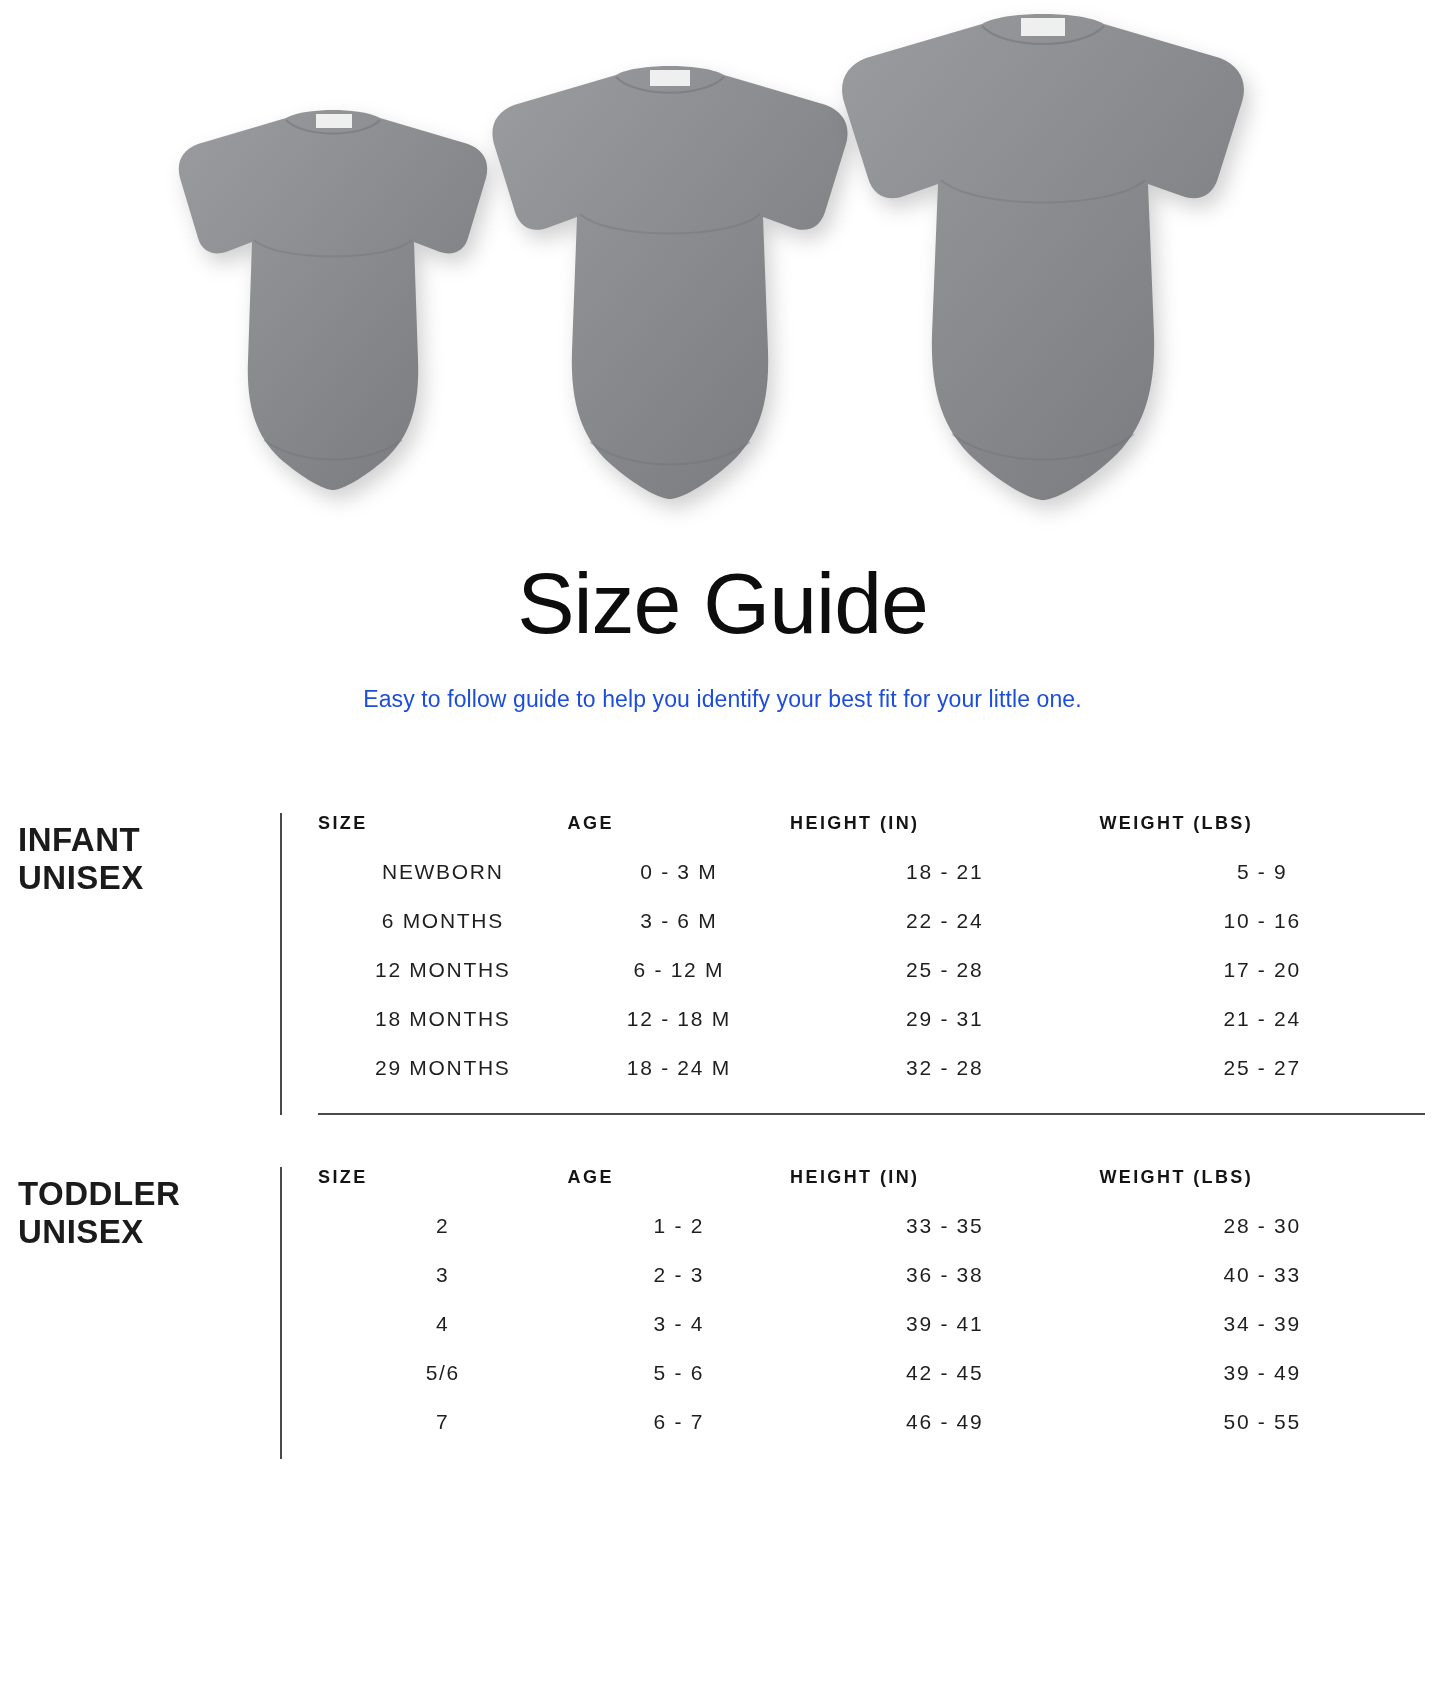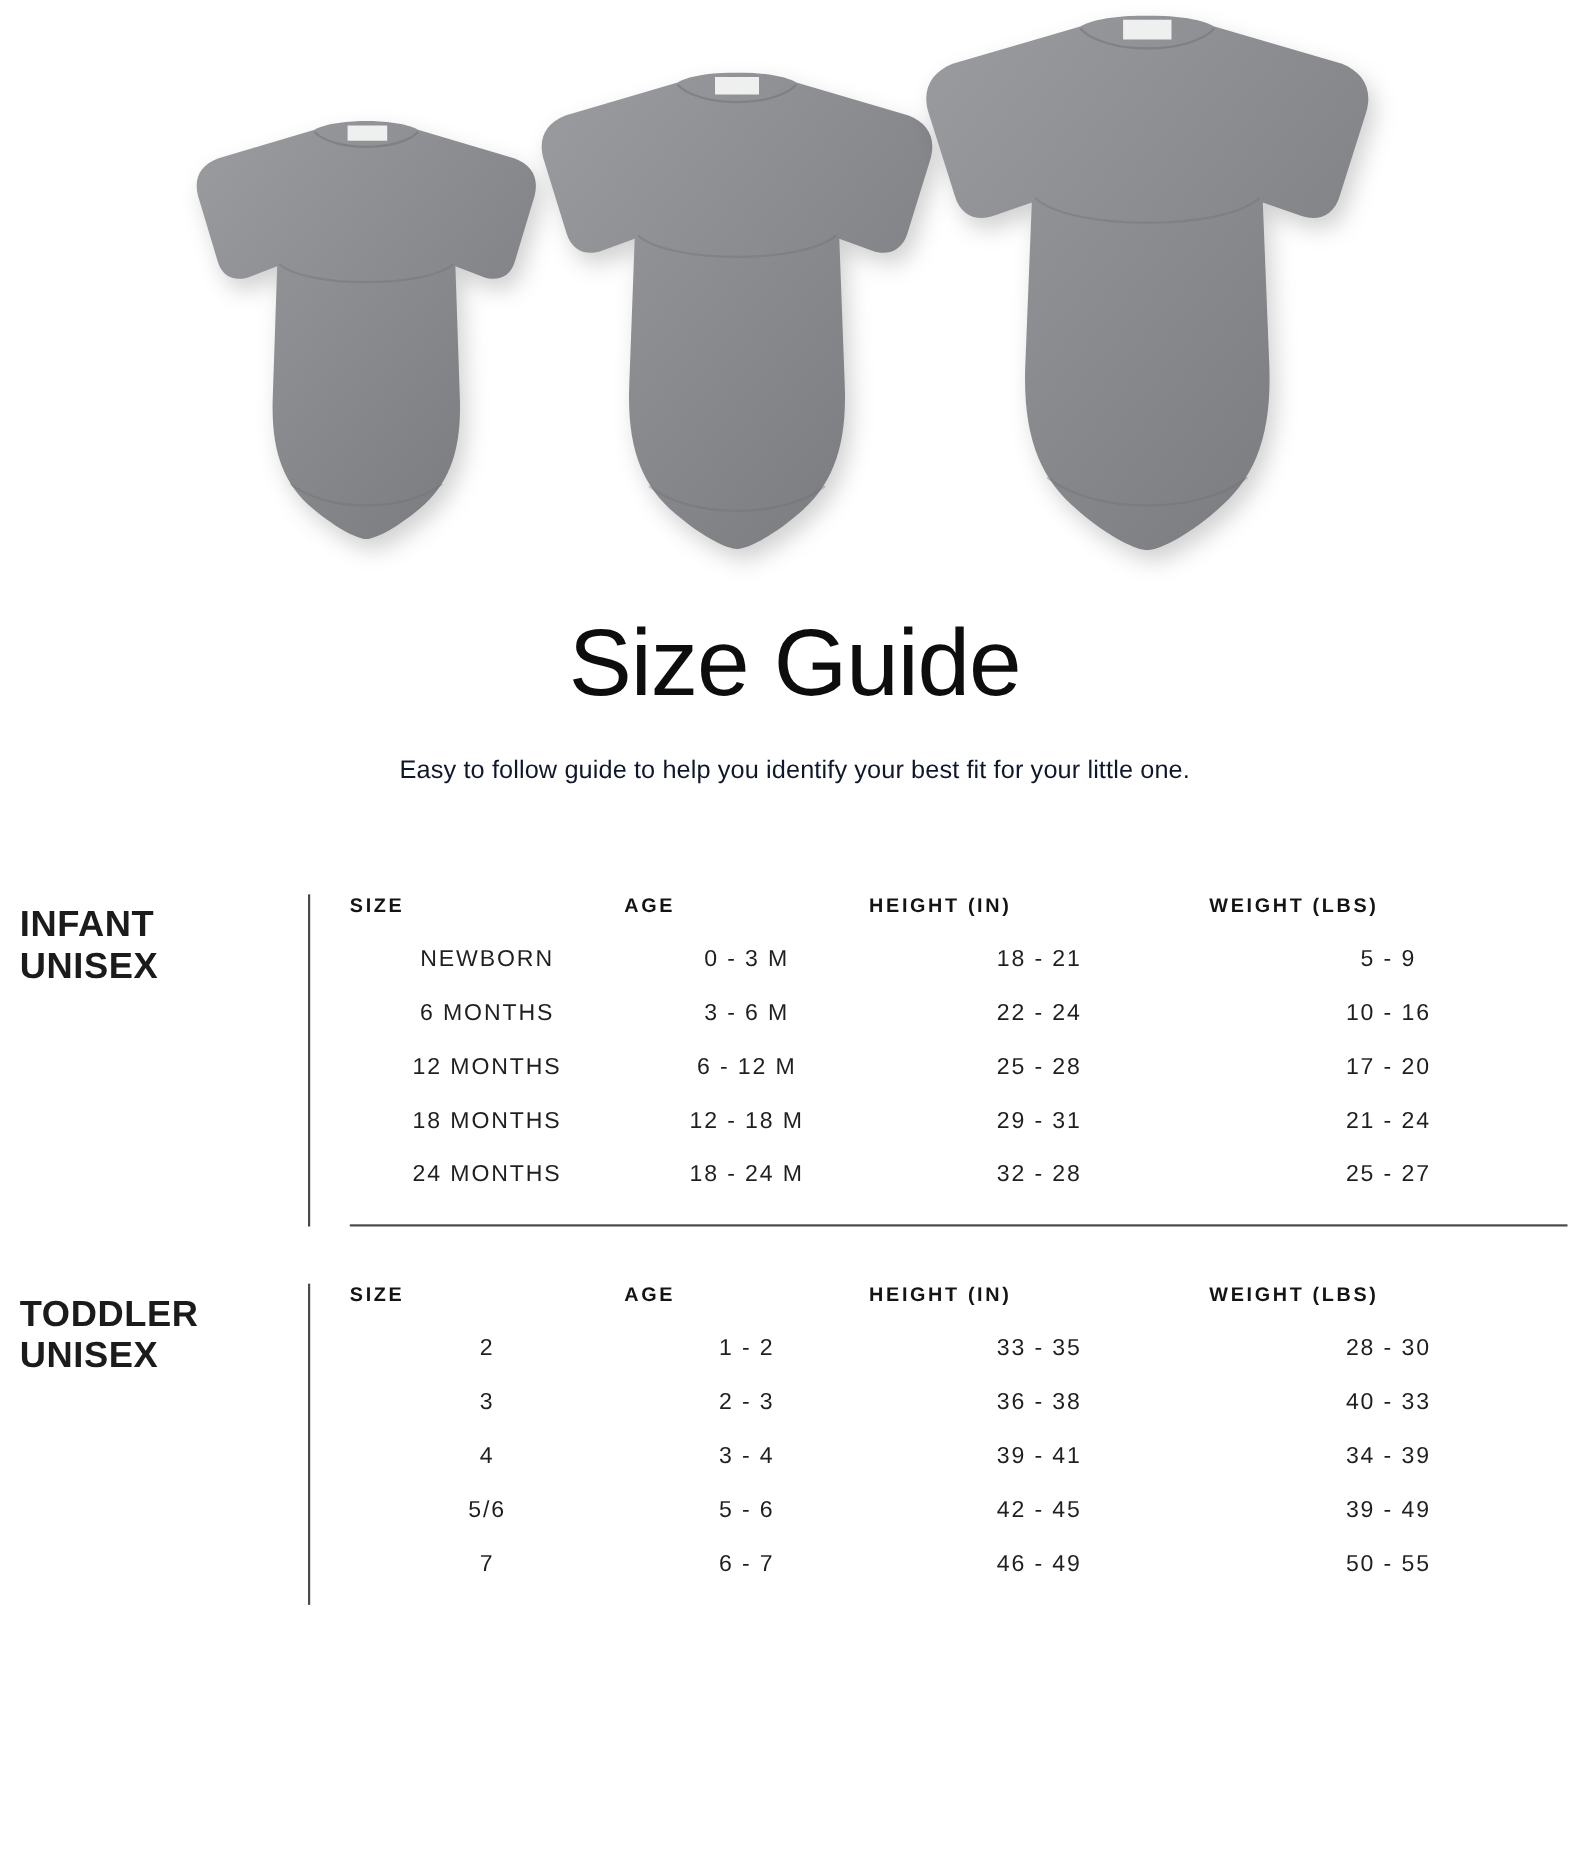--- a/index.html
+++ b/index.html
@@ -37,21 +37,21 @@
     font-size: 86px;
     font-weight: 400;
     letter-spacing: -1px;
     line-height: 1.05;
     color: #0d0d0d;
     margin: 4px;
   }
   .page-subtitle {
     font-size: 23px;
     font-weight: 400;
-    color: #0f172a;
+    color: #1d4ed8;
     margin: 38px 0 0 0;
     letter-spacing: 0.1px;
   }
 
   
   .tables-wrap {
     margin-top: 100px;
     padding: 0 20px 0 18px;
     position: relative;
   }
@@ -227,21 +227,21 @@
             <td>25 - 28</td>
             <td>17 - 20</td>
           </tr>
           <tr>
             <td>18 MONTHS</td>
             <td>12 - 18 M</td>
             <td>29 - 31</td>
             <td>21 - 24</td>
           </tr>
           <tr>
-            <td>24 MONTHS</td>
+            <td>29 MONTHS</td>
             <td>18 - 24 M</td>
             <td>32 - 28</td>
             <td>25 - 27</td>
           </tr>
         </tbody>
       </table>
       <div class="section-divider"></div>
     </div>
   </div>
 

